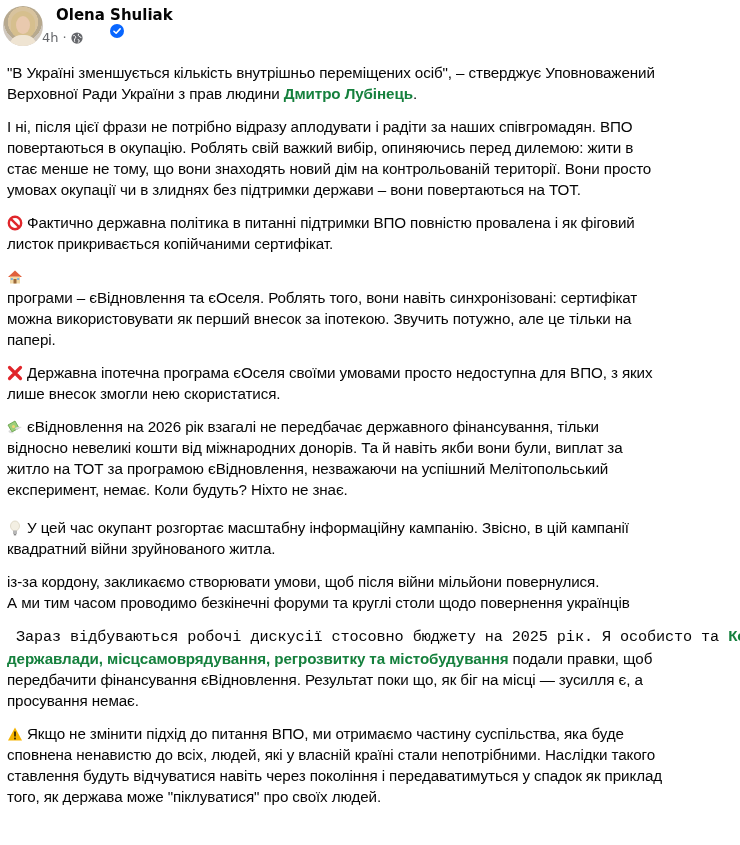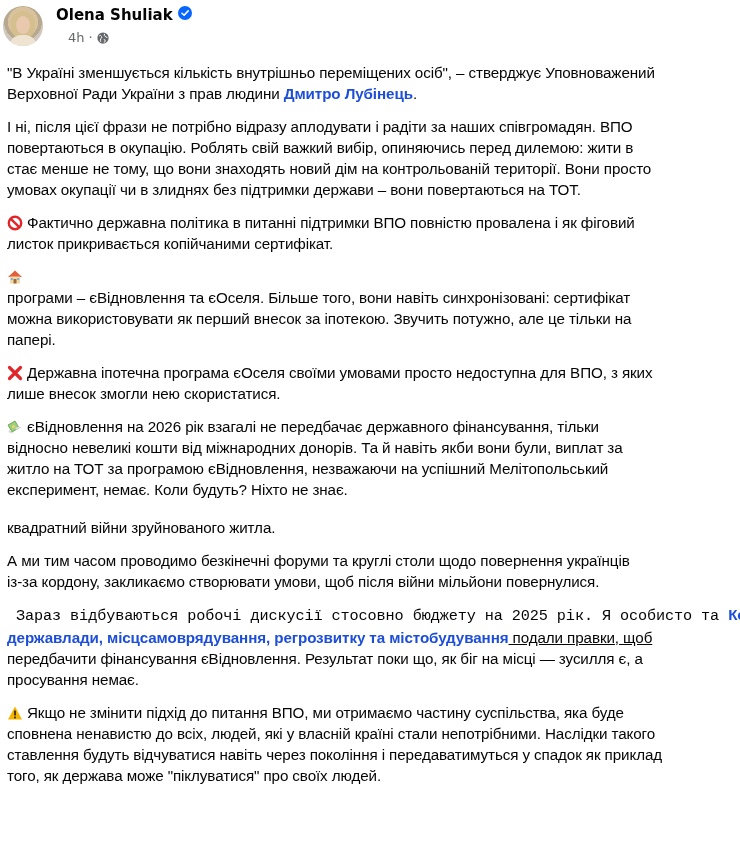--- a/index.html
+++ b/index.html
@@ -16,31 +16,31 @@
       background: #e9c9ae;
     }
     .avatar .hair {
       position: absolute; left: 8px; top: 5px; width: 24px; height: 26px; border-radius: 12px 12px 8px 8px;
       background: #d6bf8e; 
     }
     .avatar .body {
       position: absolute; left: 6px; top: 29px; width: 28px; height: 16px; border-radius: 12px 12px 0 0;
       background: #efe4d2;
     }
-    .name-row { position: absolute; left: 56px; top: 6px; display: flex; align-items: flex-start; }
+    .name-row { position: absolute; left: 56px; top: 6px; display: flex; align-items: center; flex-direction: column; }
     .author-name { font-size: 15px; font-weight: bold; color: #050505; font-family: "DejaVu Sans", sans-serif; }
     .verified { margin-left: 5px; width: 14px; height: 14px; display: inline-block; }
-    .meta-row { position: absolute; left: 68px; top: 30px; display: flex; align-items: center; font-size: 13px; color: #65676b; }
+    .meta-row { position: absolute; left: 42px; top: 30px; display: flex; align-items: center; font-size: 13px; color: #65676b; }
     .meta-row .dot { margin: 0 4px; }
     .globe { width: 12px; height: 12px; display: inline-block; }
 
     .post-body { position: absolute; left: 7px; top: 62px; width: 730px; font-size: 15.2px; line-height: 21px; font-family: "Liberation Sans", sans-serif; letter-spacing: -0.1px; }
     .para { margin-bottom: 12px; }
     .line { display: block; white-space: nowrap; }
-    .link { color: #1d4ed8; font-weight: bold; }
+    .link { color: #15803d; font-weight: bold; }
     .emoji { display: inline-block; width: 16px; height: 16px; vertical-align: -3px; margin-right: 4px; }
   </style>
 </head>
 <body>
 
 <div class="header">
   <div class="avatar">
     <div class="hair"></div>
     <div class="face"></div>
     <div class="body"></div>
@@ -85,21 +85,21 @@
   </div>
 
   <div class="para">
     <span class="line"><svg class="emoji" viewBox="0 0 16 16">
           <polygon points="1,8 8,1.5 15,8" fill="#e0603c"></polygon>
           <rect x="3" y="7.5" width="10" height="7" fill="#f1d9a6"></rect>
           <rect x="6.5" y="10" width="3" height="4.5" fill="#9b6a3c"></rect>
           <rect x="3.8" y="9" width="2" height="2" fill="#7ab4e0"></rect>
           <rect x="10.2" y="9" width="2" height="2" fill="#7ab4e0"></rect>
         </svg></span>
-    <span class="line">програми – єВідновлення та єОселя. Більше того, вони навіть синхронізовані: сертифікат</span>
+    <span class="line">програми – єВідновлення та єОселя. Роблять того, вони навіть синхронізовані: сертифікат</span>
     <span class="line">можна використовувати як перший внесок за іпотекою. Звучить потужно, але це тільки на</span>
     <span class="line">папері.</span>
   </div>
 
   <div class="para">
     <span class="line"><svg class="emoji" viewBox="0 0 16 16">
           <path d="M2.5 2.5 L13.5 13.5 M13.5 2.5 L2.5 13.5" stroke="#e0262b" stroke-width="3.2" stroke-linecap="round"></path>
         </svg><span>Державна іпотечна програма єОселя своїми умовами просто недоступна для ВПО, з яких</span></span>
     <span class="line">лише внесок змогли нею скористатися.</span>
   </div>
@@ -110,31 +110,36 @@
           <path d="M8 9 Q11 7 15 8 Q12 10 9 11 Z" fill="#d8d8d8"></path>
           <path d="M2 11 Q4 13 7 14 Q4 15 1.5 13 Z" fill="#d8d8d8"></path>
           <circle cx="6.5" cy="7.5" r="1.5" fill="#f3d275"></circle>
         </svg><span>єВідновлення на 2026 рік взагалі не передбачає державного фінансування, тільки</span></span>
     <span class="line">відносно невеликі кошти від міжнародних донорів. Та й навіть якби вони були, виплат за</span>
     <span class="line">житло на ТОТ за програмою єВідновлення, незважаючи на успішний Мелітопольський</span>
     <span class="line">експеримент, немає. Коли будуть? Ніхто не знає.</span>
   </div>
 
   <div class="para" style="margin-top:17px;">
+    <span class="line"><svg class="emoji" viewBox="0 0 16 16">
+          <ellipse cx="8" cy="6" rx="4.5" ry="5" fill="#f3efe3" stroke="#d9d3c2" stroke-width="0.8"></ellipse>
+          <rect x="6" y="10.5" width="4" height="3.5" fill="#b7b7b7"></rect>
+          <rect x="6.8" y="14" width="2.4" height="1.4" fill="#8a8a8a"></rect>
+        </svg><span>У цей час окупант розгортає масштабну інформаційну кампанію. Звісно, в цій кампанії</span></span>
     <span class="line">квадратний війни зруйнованого житла.</span>
   </div>
 
   <div class="para">
+    <span class="line">із-за кордону, закликаємо створювати умови, щоб після війни мільйони повернулися.</span>
     <span class="line">А ми тим часом проводимо безкінечні форуми та круглі столи щодо повернення українців</span>
-    <span class="line">із-за кордону, закликаємо створювати умови, щоб після війни мільйони повернулися.</span>
   </div>
 
   <div class="para">
     <span class="line"><span style="white-space:pre;font-family:Liberation Mono, monospace;"> Зараз відбуваються робочі дискусії стосовно бюджету на 2025 рік. Я особисто та </span><a class="link">Комітет</a></span>
-    <span class="line"><a class="link">державлади, місцсамоврядування, регрозвитку та містобудування</a><span style="white-space:pre;text-decoration:underline;"> подали правки, щоб</span></span>
+    <span class="line"><a class="link">державлади, місцсамоврядування, регрозвитку та містобудування</a><span style="white-space:pre;"> подали правки, щоб</span></span>
     <span class="line">передбачити фінансування єВідновлення. Результат поки що, як біг на місці — зусилля є, а</span>
     <span class="line">просування немає.</span>
   </div>
 
   <div class="para">
     <span class="line"><svg class="emoji" viewBox="0 0 16 16">
           <polygon points="8,1.5 15,14.5 1,14.5" fill="#f5b400"></polygon>
           <rect x="7.1" y="5.5" width="1.8" height="5" fill="#3a2a00"></rect>
           <rect x="7.1" y="11.6" width="1.8" height="1.8" fill="#3a2a00"></rect>
         </svg><span>Якщо не змінити підхід до питання ВПО, ми отримаємо частину суспільства, яка буде</span></span>

